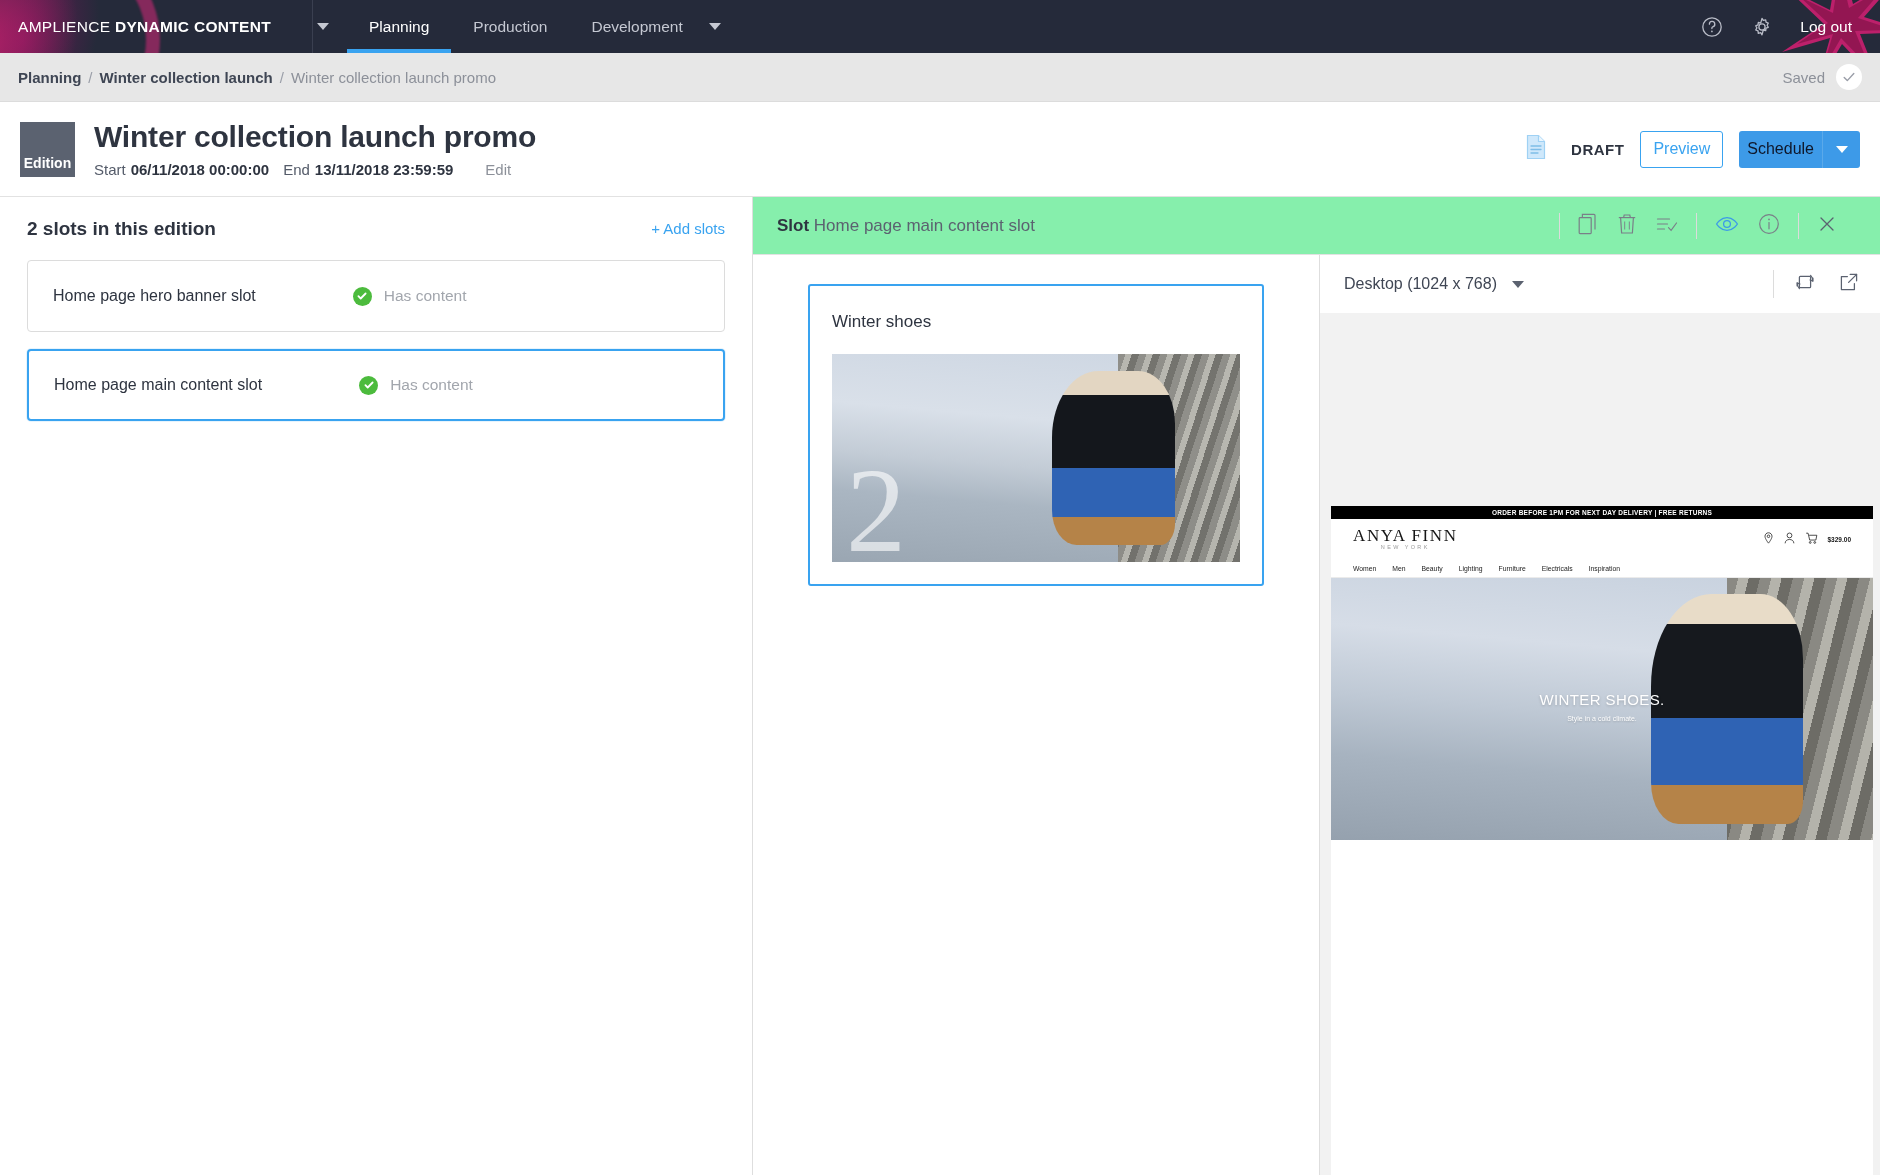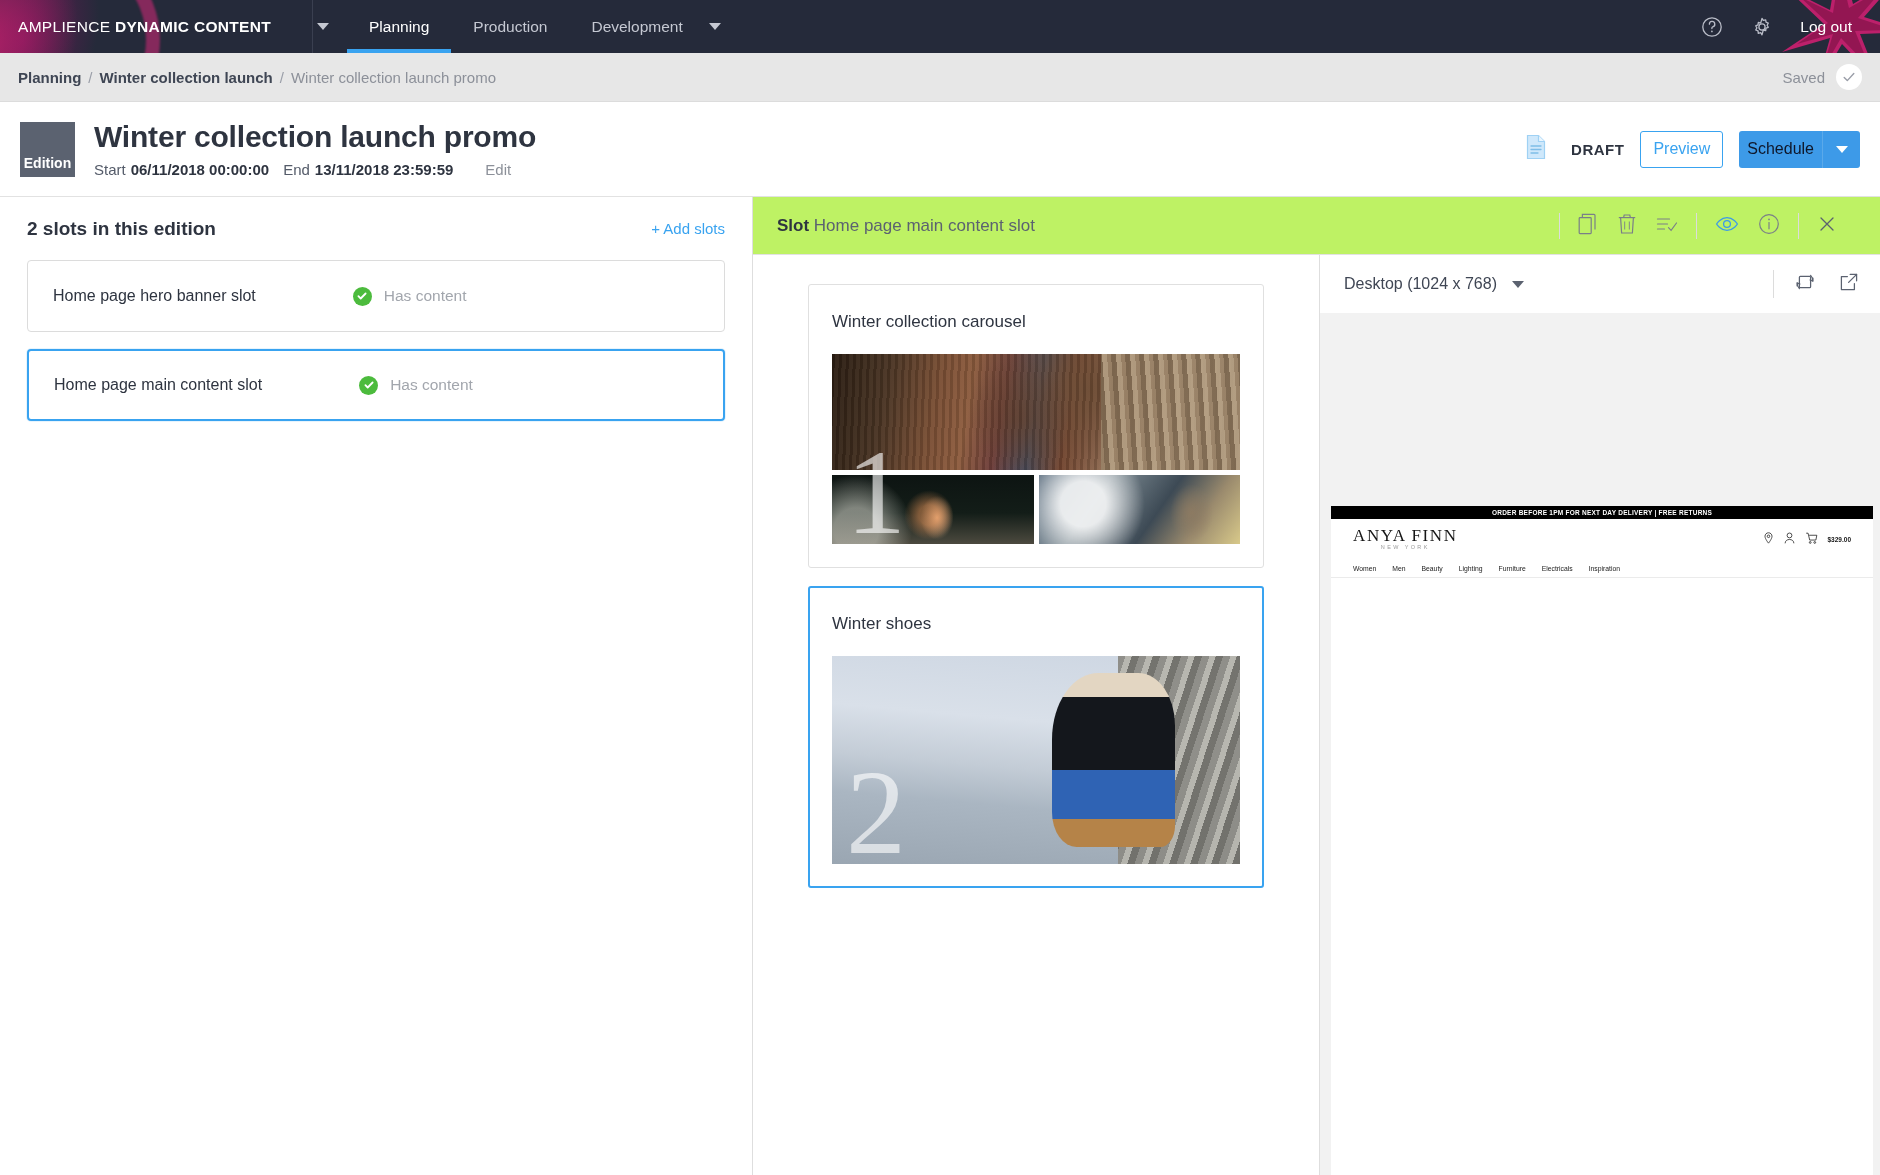--- a/index.html
+++ b/index.html
@@ -294,21 +294,21 @@
     display: flex;
     flex-direction: column;
     min-width: 0;
   }
   .slot-detail-head {
     height: 58px;
     display: flex;
     align-items: center;
     padding: 0 25px 0 24px;
     border-bottom: 1px solid #e2e2e2;
-    background: #bef264;
+    background: #86efac;
   }
   .slot-detail-title { font-size: 17px; color: #3f4654; }
   .slot-detail-title b { font-weight: bold; color: #2e3440; }
   .slot-detail-title span.nm { color: #5b6270; }
   .head-icons {
     margin-left: auto;
     display: flex; align-items: center;
   }
   .head-icons .grp { display: flex; align-items: center; gap: 19px; padding: 0 18px; }
   .vdiv { width: 1px; height: 26px; background: #dcdcdc; }
@@ -736,31 +736,20 @@
             </svg>
           </span>
         </div>
       </div>
     </div>
 
     <div class="slot-detail-body">
 
       <div class="cards-col">
 
-        <div class="content-card">
-          <div class="content-card-title">Winter collection carousel</div>
-          <div class="card-media">
-            <div class="card-num">1</div>
-            <div class="hero-img"></div>
-            <div class="sub-row">
-              <div class="sub-img sub-a"></div>
-              <div class="sub-img sub-b"></div>
-            </div>
-          </div>
-        </div>
 
         <div class="content-card selected">
           <div class="content-card-title">Winter shoes</div>
           <div class="card-media">
             <div class="card-num">2</div>
             <div class="shoes-img"></div>
           </div>
         </div>
 
       </div>
@@ -824,19 +813,27 @@
             </div>
             <div class="site-nav">
               <span>Women</span>
               <span>Men</span>
               <span>Beauty</span>
               <span>Lighting</span>
               <span>Furniture</span>
               <span>Electricals</span>
               <span>Inspiration</span>
             </div>
+            <div class="site-hero">
+              <div class="rock"></div>
+              <div class="figure"></div>
+              <div class="hero-text-wrap">
+                <div class="hero-title">WINTER SHOES.</div>
+                <div class="hero-sub">Style in a cold climate.</div>
+              </div>
+            </div>
           </div>
         </div>
       </div>
 
     </div>
   </div>
 </div>
 
 </body></html>

